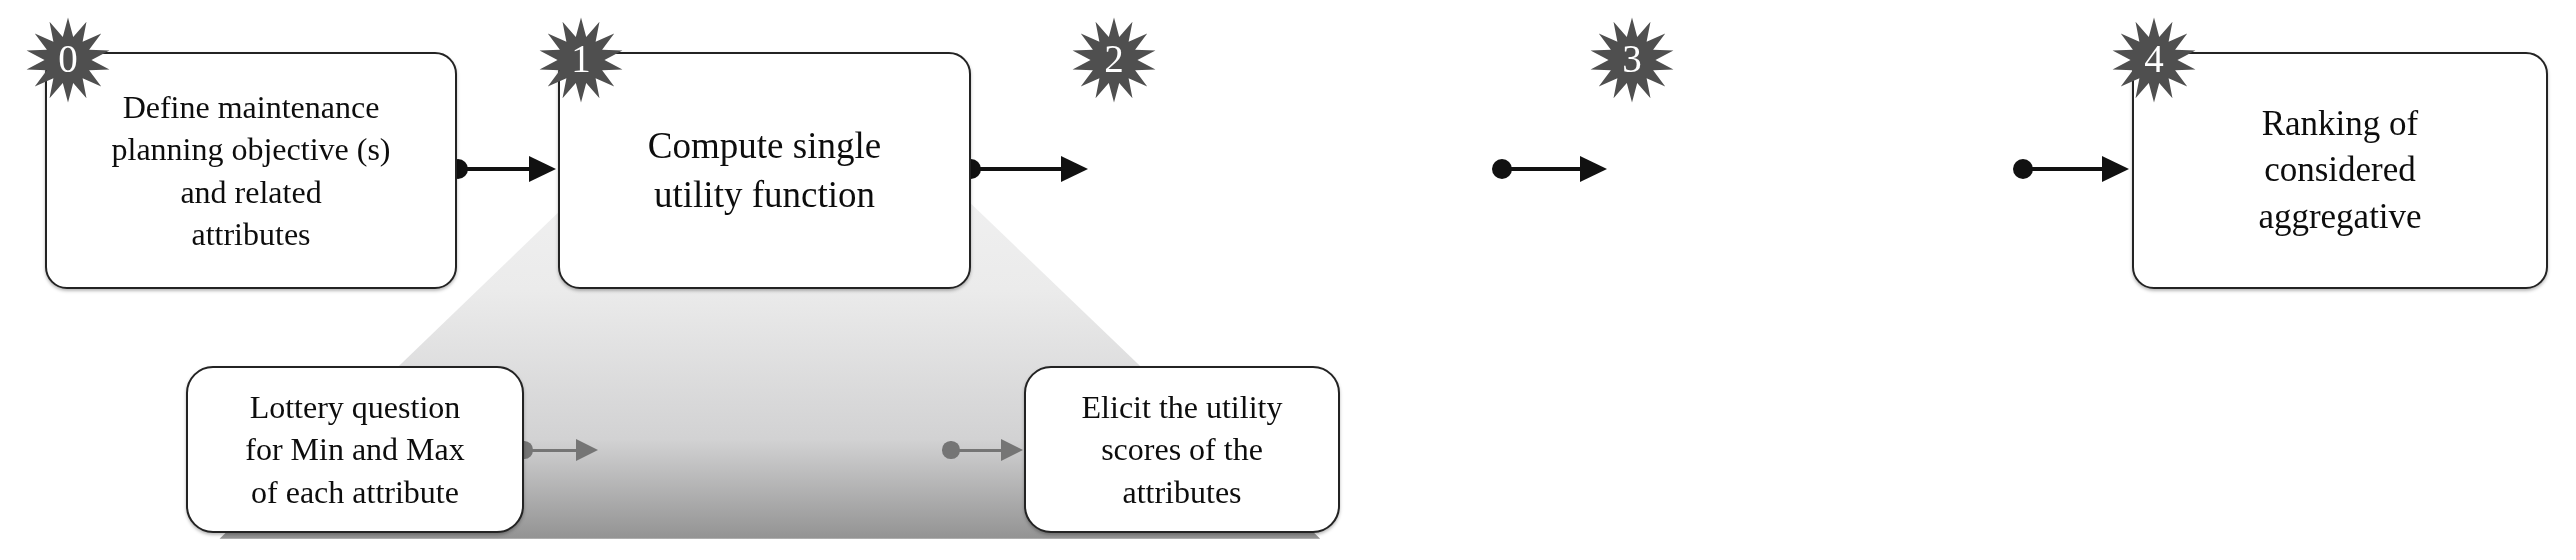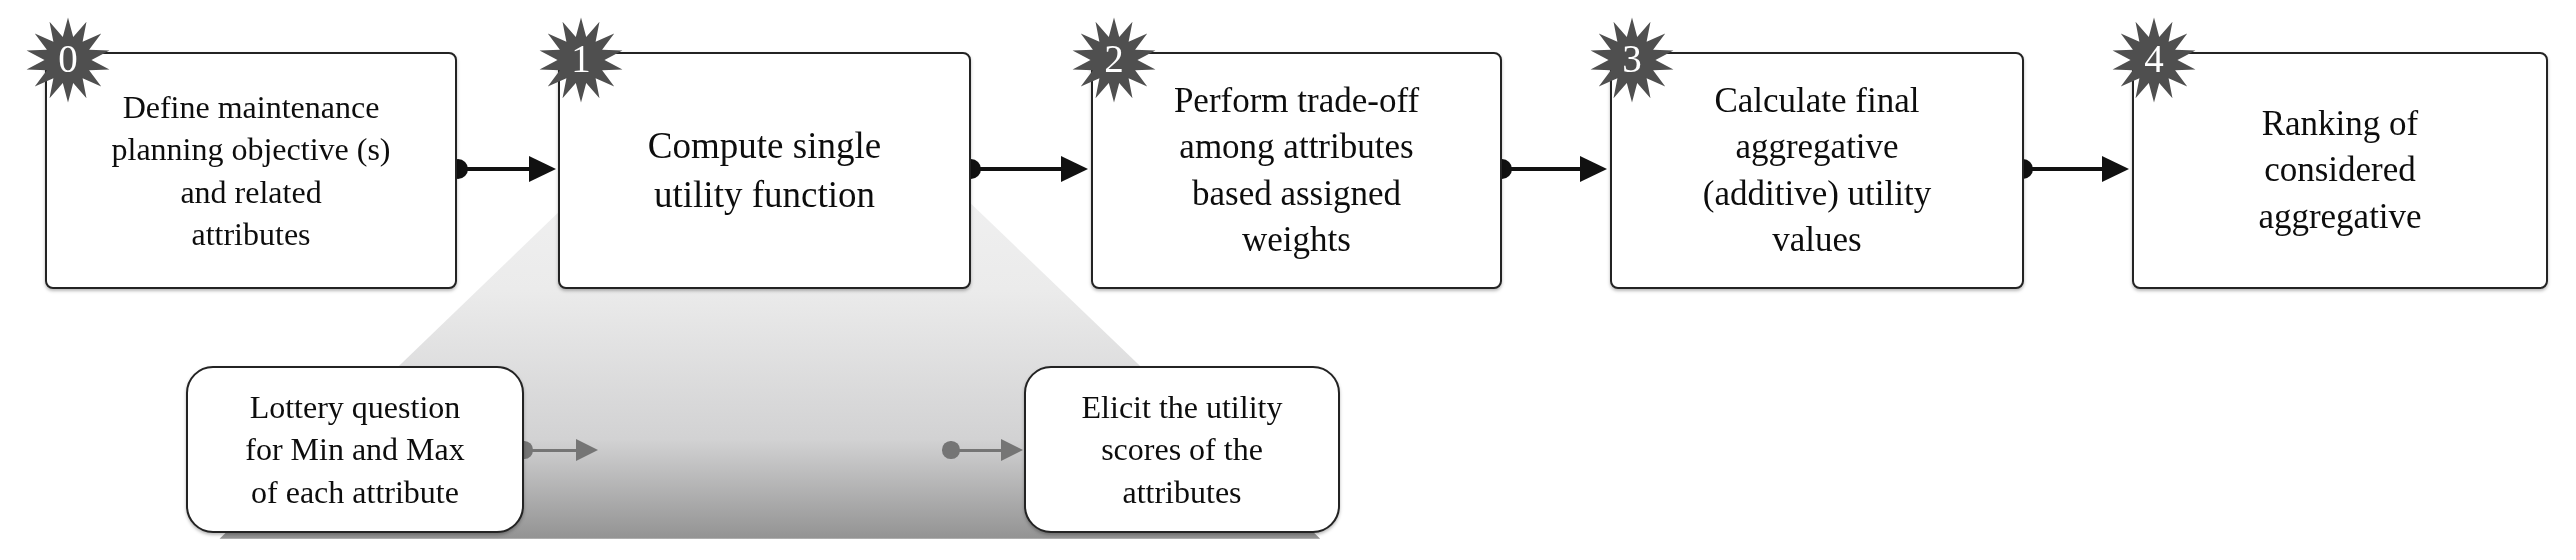--- a/index.html
+++ b/index.html
@@ -5,21 +5,21 @@
   html,body{margin:0;padding:0;background:#ffffff;}
   body{width:2576px;height:560px;overflow:hidden;
        font-family:"Liberation Serif","DejaVu Serif",serif;}
   .canvas{position:relative;width:2576px;height:560px;background:#ffffff;}
 
   
   .funnel{position:absolute;left:0;top:0;z-index:1;}
 
   
   .node{position:absolute;box-sizing:border-box;background:#ffffff;
-        border:2.7px solid #232323;border-radius:8px;
+        border:2.7px solid #232323;border-radius:22px;
         display:flex;align-items:center;justify-content:center;
         text-align:center;color:#0d0d0d;z-index:3;
         box-shadow:0 2px 3.3px rgba(0,0,0,0.28);}
   .node .txt{white-space:pre-line;line-height:1.32;padding:0 16px;}
   .main{top:52px;height:237px;}
   .sub{top:366px;height:167px;border-radius:27px;z-index:3;}
   .fs0{font-size:32px;} .fs1{font-size:37px;text-align:center;}
   .fs2{font-size:35px;} .fsSub{font-size:32px;}
 
   
@@ -62,32 +62,20 @@
 
   <div class="node main fs0" style="left:45px;width:412px;">
     <div class="txt">Define maintenance
 planning objective (s)
 and related
 attributes</div>
   </div>
   <div class="node main fs1" style="left:558px;width:413px;">
     <div class="txt">Compute single
 utility function</div>
-  </div>
-  <div class="node main fs2" style="left:1091px;width:411px;">
-    <div class="txt">Perform trade-off
-among attributes
-based assigned
-weights</div>
-  </div>
-  <div class="node main fs2" style="left:1610px;width:414px;">
-    <div class="txt">Calculate final
-aggregative
-(additive) utility
-values</div>
   </div>
   <div class="node main fs2" style="left:2132px;width:416px;">
     <div class="txt">Ranking of
 considered
 aggregative</div>
   </div>
 
   <div class="badge" style="left:24px;top:16px;">
     <svg viewBox="0 0 120 120">
         <polygon fill="#4f4f4f" points="60,2 67.1,28.8 85.2,7.7 79.9,35 105.3,23.9 88.8,46.1 116.5,47.1 92,60 116.5,72.9 88.8,73.9 105.3,96.1 79.9,85 85.2,112.3 67.1,91.2 60,118 52.9,91.2 34.8,112.3 40.1,85 14.7,96.1 31.2,73.9 3.5,72.9 28,60 3.5,47.1 31.2,46.1 14.7,23.9 40.1,35 34.8,7.7 52.9,28.8"></polygon>

